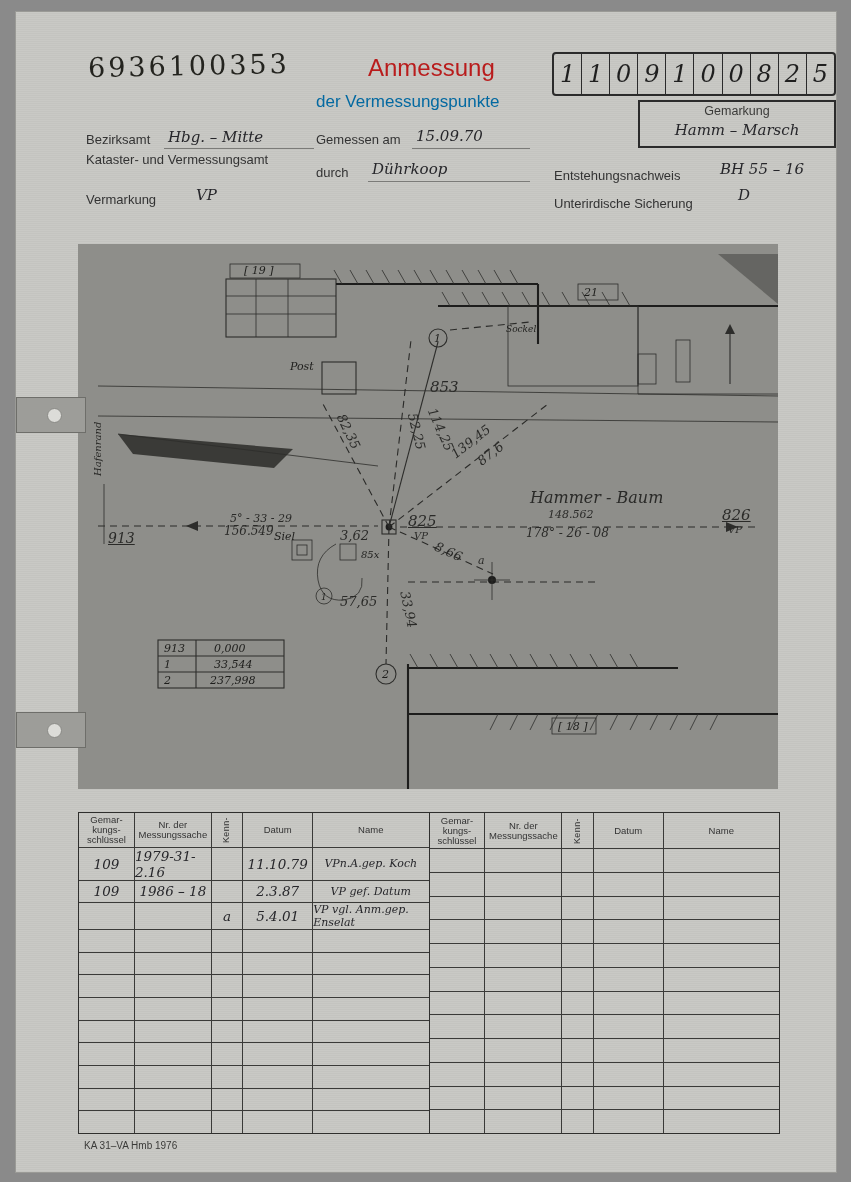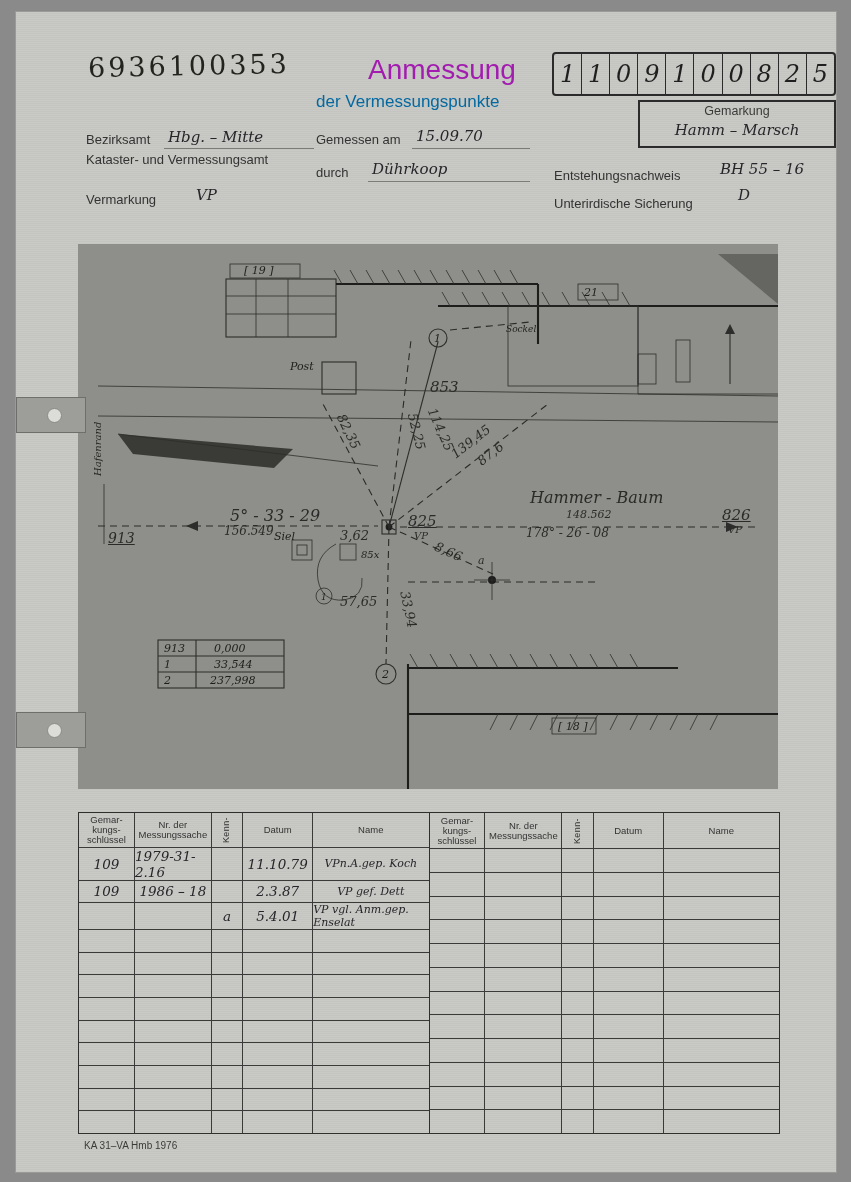--- a/index.html
+++ b/index.html
@@ -29,21 +29,21 @@
 
   
   .docnum{
     position:absolute;left:72px;top:38px;
     font-family:"DejaVu Serif", serif;
     font-size:27px;letter-spacing:3px;color:#24241f;
     transform:rotate(-1.2deg);
   }
   .title{
     position:absolute;left:352px;top:42px;
-    font-size:28px;color:#a21caf;
+    font-size:24px;color:#b91c1c;
   }
   .subtitle{
     position:absolute;left:300px;top:80px;
     font-size:17px;color:#0369a1;
   }
   .numbox{
     position:absolute;left:536px;top:40px;
     width:280px;height:40px;
     border:2px solid #2b2b2b;border-radius:4px;
     display:flex;
@@ -323,29 +323,29 @@
       <text class="tx" x="86" y="408" font-size="11">913</text>
       <text class="tx" x="136" y="408" font-size="11">0,000</text>
       <text class="tx" x="86" y="424" font-size="11">1</text>
       <text class="tx" x="136" y="424" font-size="11">33,544</text>
       <text class="tx" x="86" y="440" font-size="11">2</text>
       <text class="tx" x="132" y="440" font-size="11">237,998</text>
     </svg>
 
     <div class="mapcap hand" style="left:14px;top:232px;font-size:10px;transform:rotate(-90deg);transform-origin:left top;">Hafenrand</div>
     <div class="mapcap hand" style="left:30px;top:286px;font-size:14px;text-decoration:underline;">913</div>
-    <div class="mapcap hand" style="left:152px;top:262px;font-size:16px;">5° - 33 - 29</div>
+    <div class="mapcap hand" style="left:152px;top:268px;font-size:11px;">5° - 33 - 29</div>
     <div class="mapcap hand" style="left:146px;top:280px;font-size:12px;">156.549</div>
     <div class="mapcap hand" style="left:262px;top:284px;font-size:13px;text-align:center;">3,62</div>
     <div class="mapcap hand" style="left:330px;top:268px;font-size:15px;text-decoration:underline;">825</div>
     <div class="mapcap hand" style="left:336px;top:286px;font-size:10px;">VP</div>
     <div class="mapcap hand" style="left:644px;top:262px;font-size:15px;text-decoration:underline;">826</div>
     <div class="mapcap hand" style="left:650px;top:280px;font-size:10px;">VP</div>
     <div class="mapcap hand" style="left:452px;top:244px;font-size:16px;">Hammer - Baum</div>
-    <div class="mapcap hand" style="left:470px;top:264px;font-size:11px;margin-left:18px;">148.562</div>
+    <div class="mapcap hand" style="left:470px;top:264px;font-size:11px;">148.562</div>
     <div class="mapcap hand" style="left:448px;top:282px;font-size:12px;">178° - 26 - 08</div>
     <div class="mapcap hand" style="left:352px;top:134px;font-size:15px;">853</div>
     <div class="mapcap hand" style="left:252px;top:180px;font-size:13px;transform:rotate(64deg);">82,35</div>
     <div class="mapcap hand" style="left:320px;top:180px;font-size:13px;transform:rotate(76deg);">52,25</div>
     <div class="mapcap hand" style="left:340px;top:178px;font-size:13px;transform:rotate(66deg);">114,25</div>
     <div class="mapcap hand" style="left:370px;top:190px;font-size:13px;transform:rotate(-38deg);">139,45</div>
     <div class="mapcap hand" style="left:398px;top:202px;font-size:13px;transform:rotate(-38deg);">87,6</div>
     <div class="mapcap hand" style="left:356px;top:300px;font-size:13px;transform:rotate(24deg);">8,66</div>
     <div class="mapcap hand" style="left:400px;top:310px;font-size:11px;">a</div>
     <div class="mapcap hand" style="left:262px;top:350px;font-size:13px;">57,65</div>
@@ -388,21 +388,21 @@
         <div class="c c1 cellv">1979-31-2.16</div>
         <div class="c c2 cellv"></div>
         <div class="c c3 cellv">11.10.79</div>
         <div class="c c4 cellv small">VPn.A.gep. Koch</div>
       </div>
       <div class="hrow">
         <div class="c c0 cellv">109</div>
         <div class="c c1 cellv">1986 – 18</div>
         <div class="c c2 cellv"></div>
         <div class="c c3 cellv">2.3.87</div>
-        <div class="c c4 cellv small">VP gef. Dett</div>
+        <div class="c c4 cellv small">VP gef. Datum</div>
       </div>
       <div class="hrow">
         <div class="c c0 cellv"></div>
         <div class="c c1 cellv"></div>
         <div class="c c2 cellv">a</div>
         <div class="c c3 cellv">5.4.01</div>
         <div class="c c4 cellv small">VP vgl. Anm.gep. Enselat</div>
       </div>
       <div class="hrow">
         <div class="c c0"></div>

